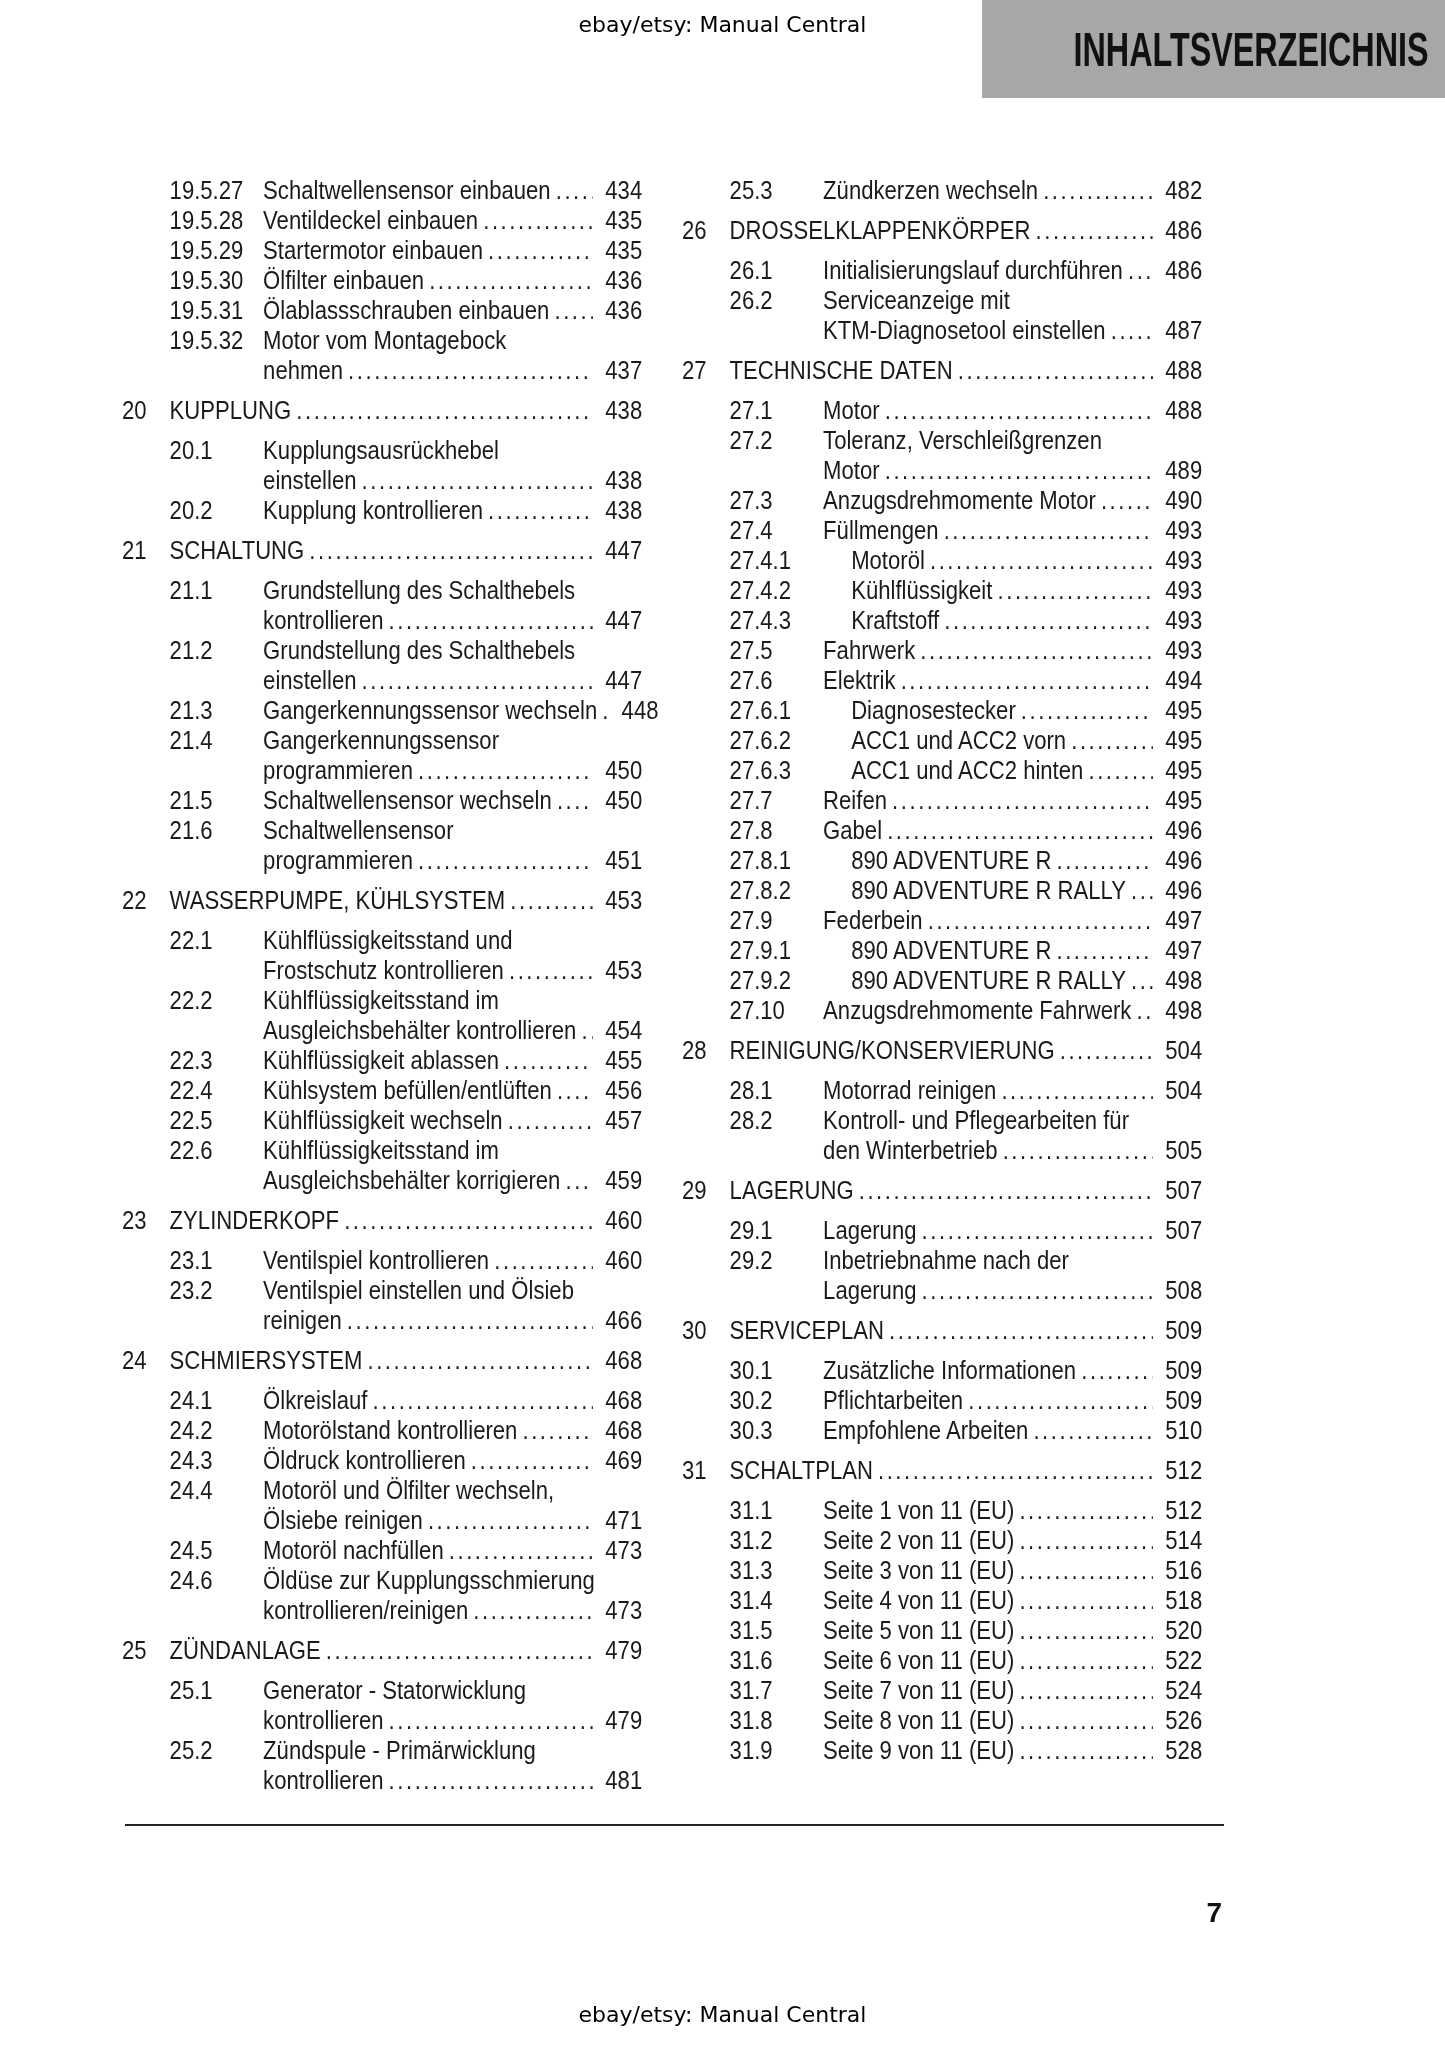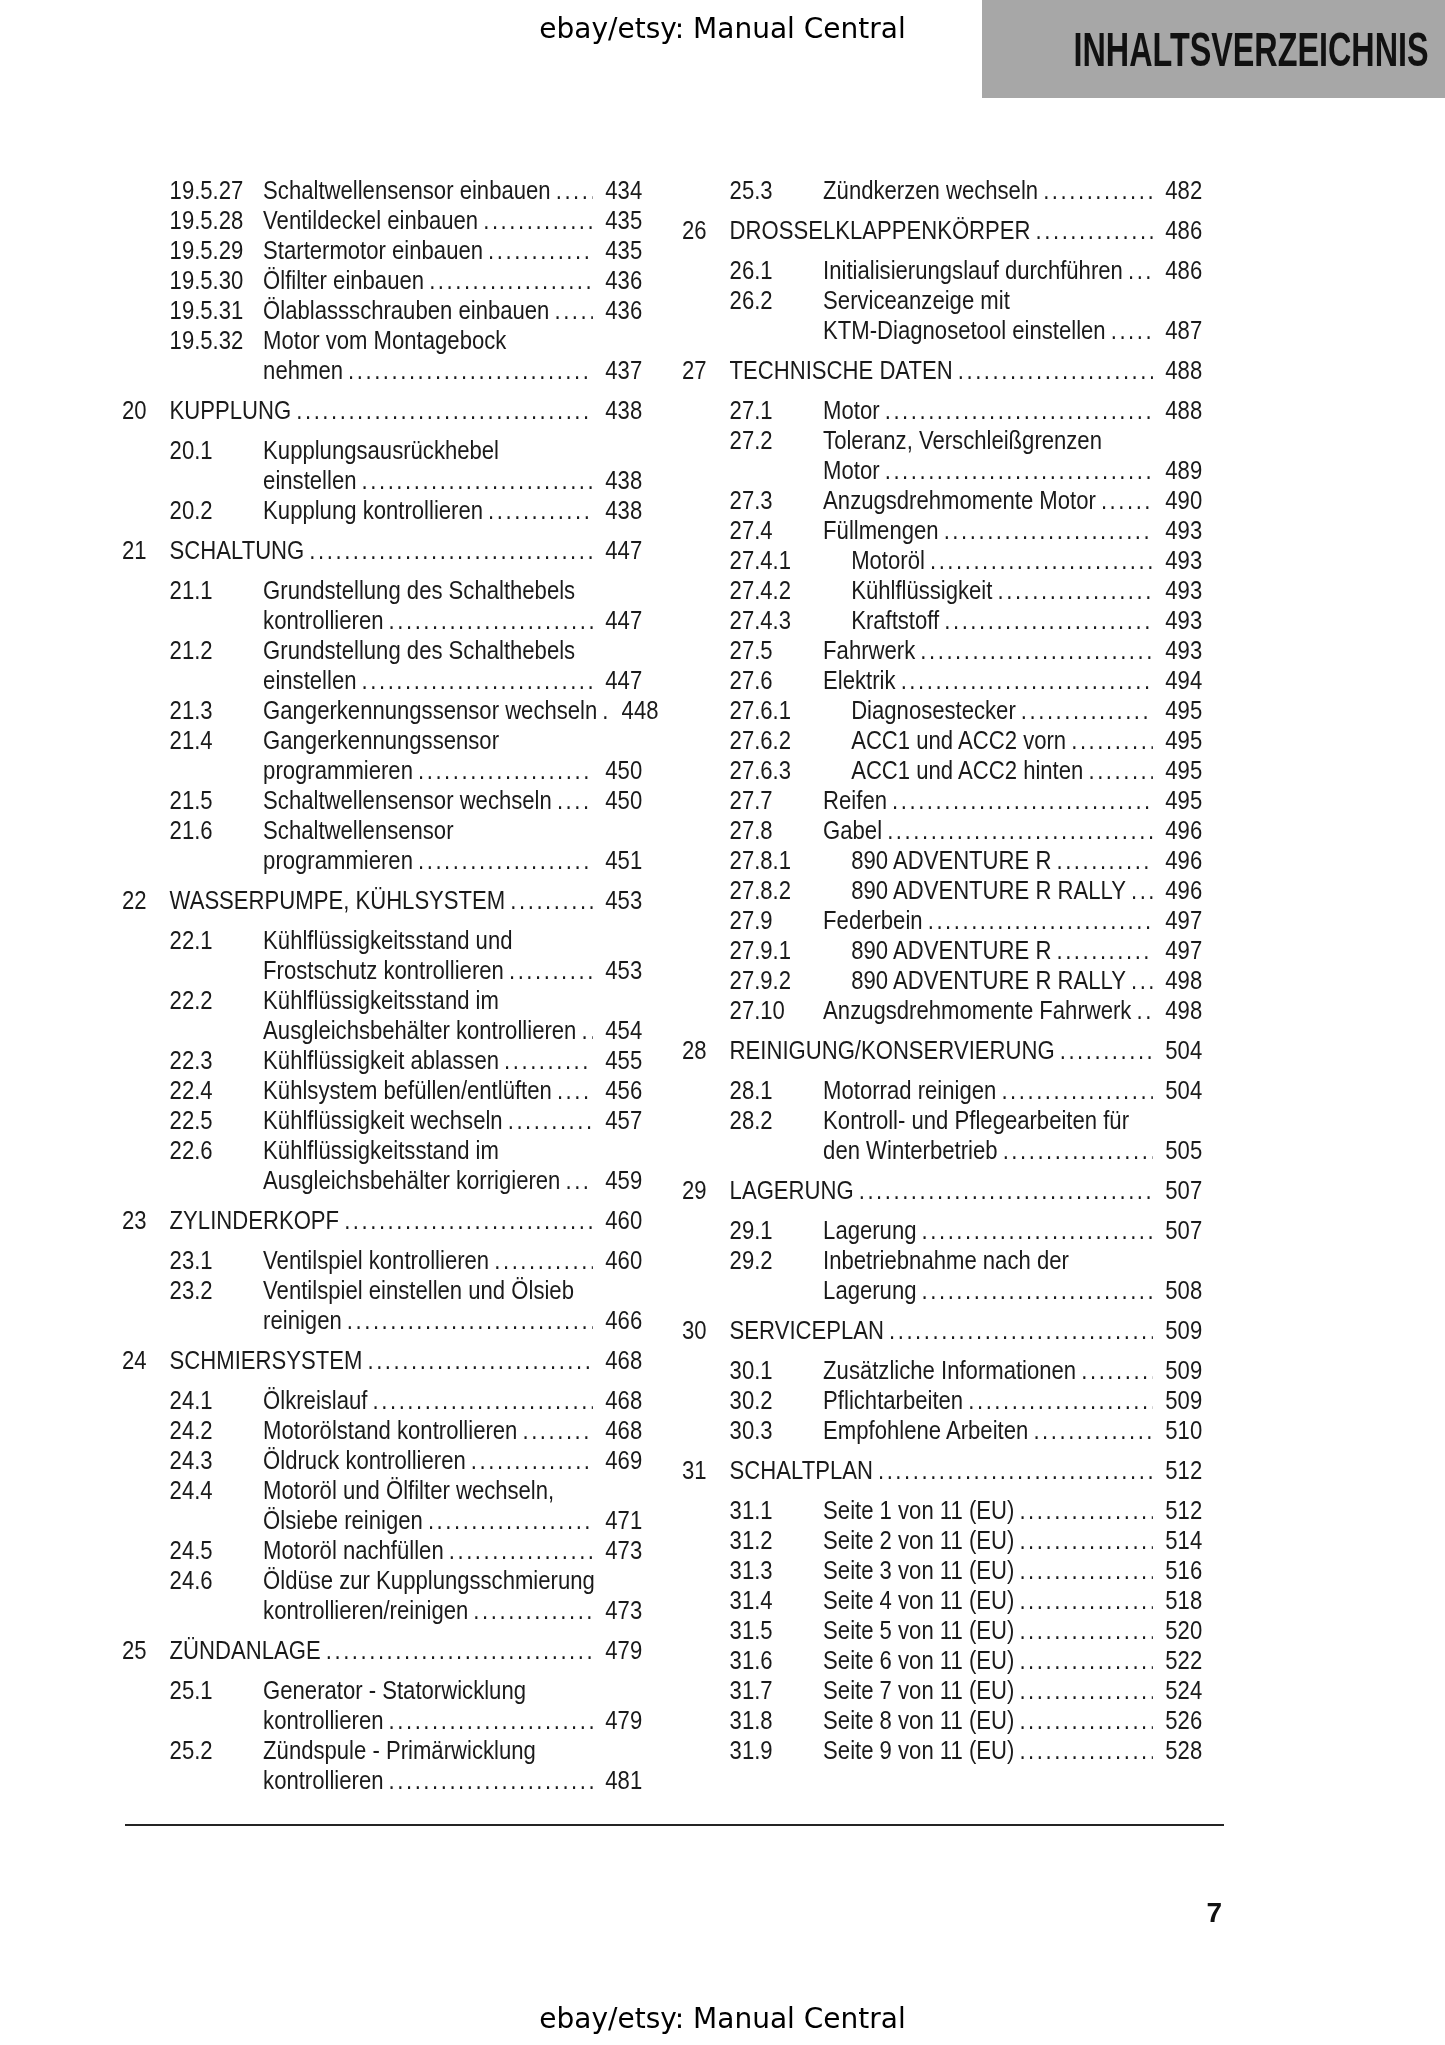--- a/index.html
+++ b/index.html
@@ -7,21 +7,21 @@
     width: 1445px; height: 2045px;
     background: #ffffff;
     font-family: "Liberation Sans", sans-serif;
     color: #1a1a1a;
     position: relative;
     overflow: hidden;
   }
   .watermark {
     position: absolute; left: 0; width: 100%;
     text-align: center;
-    font-size: 28px; color: #000;
+    font-size: 22px; color: #000;
     font-family: "DejaVu Sans", sans-serif;
   }
   .watermark.top { top: 12px; }
   .watermark.bottom { top: 2002px; }
 
   .title-box {
     position: absolute; left: 982px; top: 0; width: 463px; height: 98px;
     background: #a7a7a7;
     text-align: center; overflow: hidden;
   }

